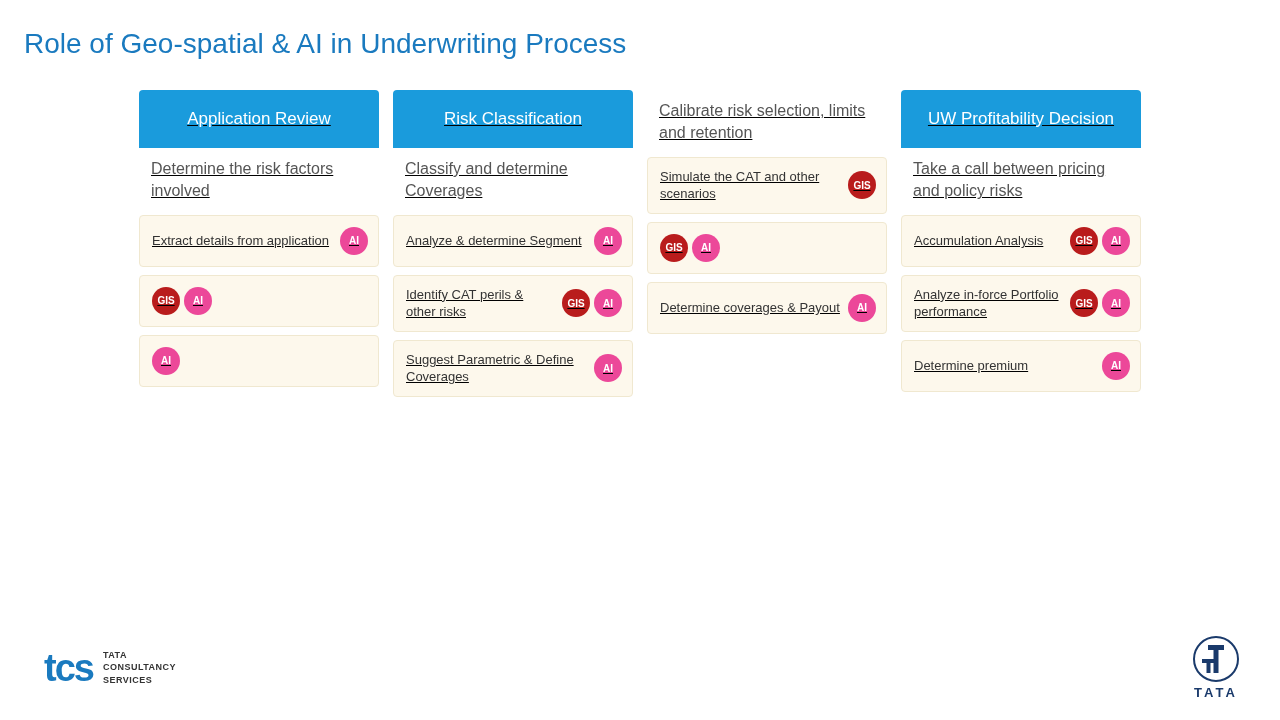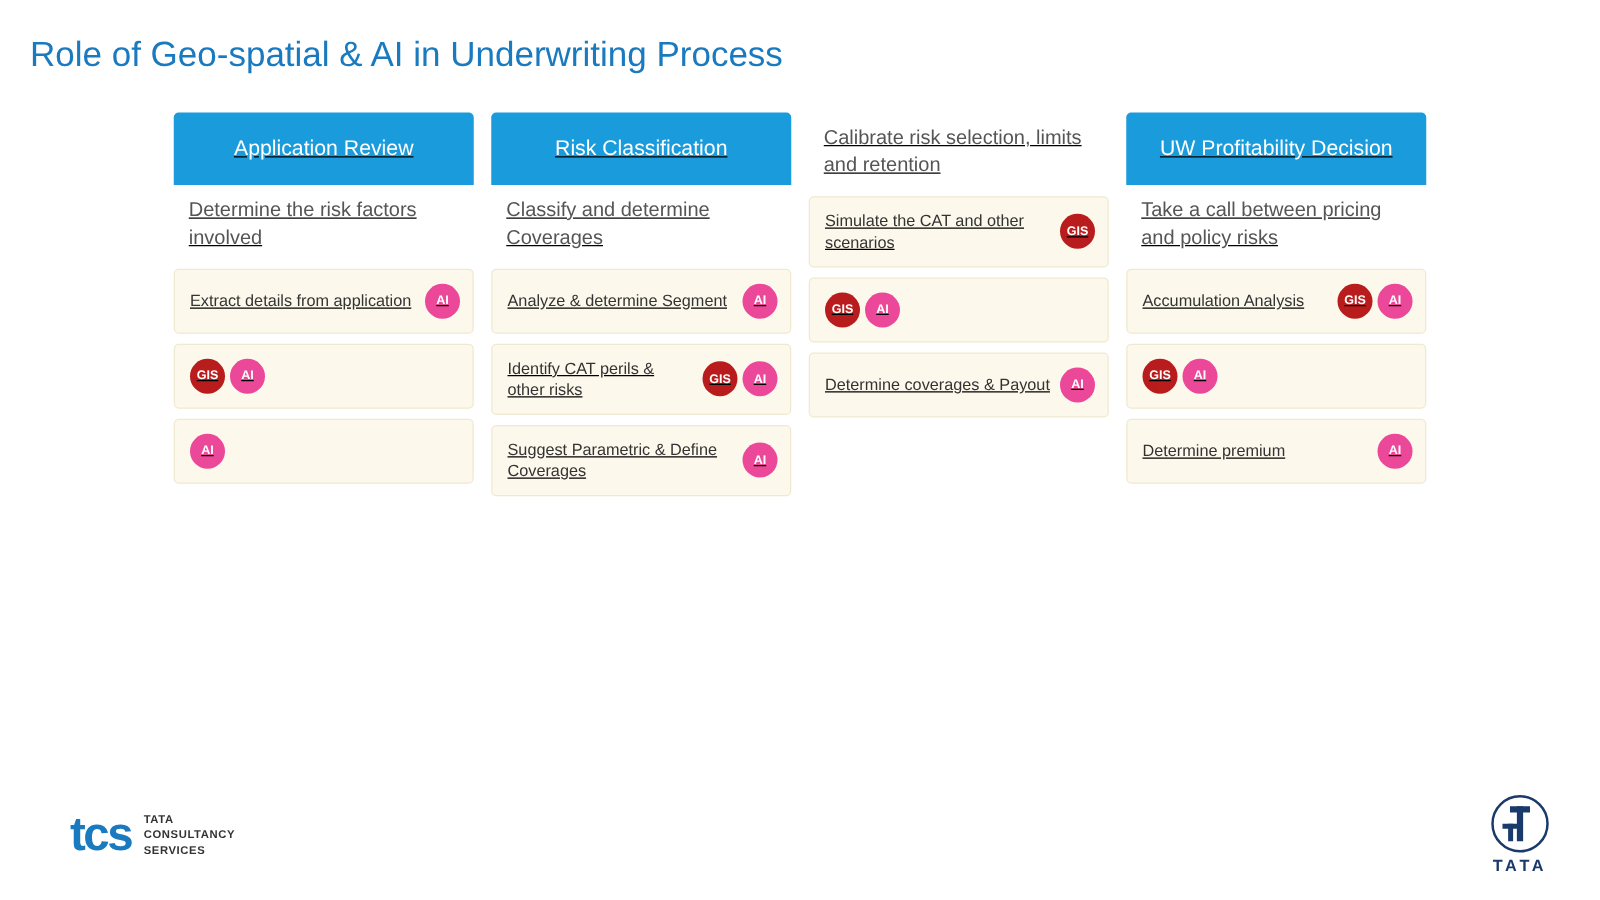--- a/index.html
+++ b/index.html
@@ -109,21 +109,21 @@
     }
 
     .badge-ai {
       background: #ec4899;
     }
 
     
     .footer {
       position: absolute;
       bottom: 20px;
-      left: 16px;
+      left: 4px;
       right: 0;
       display: flex;
       justify-content: space-between;
       align-items: center;
       padding: 0 40px;
     }
 
     .tcs-logo {
       display: flex;
       align-items: center;
@@ -249,20 +249,21 @@
       <div class="column-subtitle">Take a call between pricing and policy risks</div>
       <div class="cards-list">
         <div class="card">
           <span class="card-text">Accumulation Analysis</span>
           <div class="badges">
             <div class="badge badge-gis">GIS</div>
             <div class="badge badge-ai">AI</div>
           </div>
         </div>
         <div class="card">
+          <span class="card-text">Analyze in-force Portfolio performance</span>
           <div class="badges">
             <div class="badge badge-gis">GIS</div>
             <div class="badge badge-ai">AI</div>
           </div>
         </div>
         <div class="card">
           <span class="card-text">Determine premium</span>
           <div class="badges">
             <div class="badge badge-ai">AI</div>
           </div>

